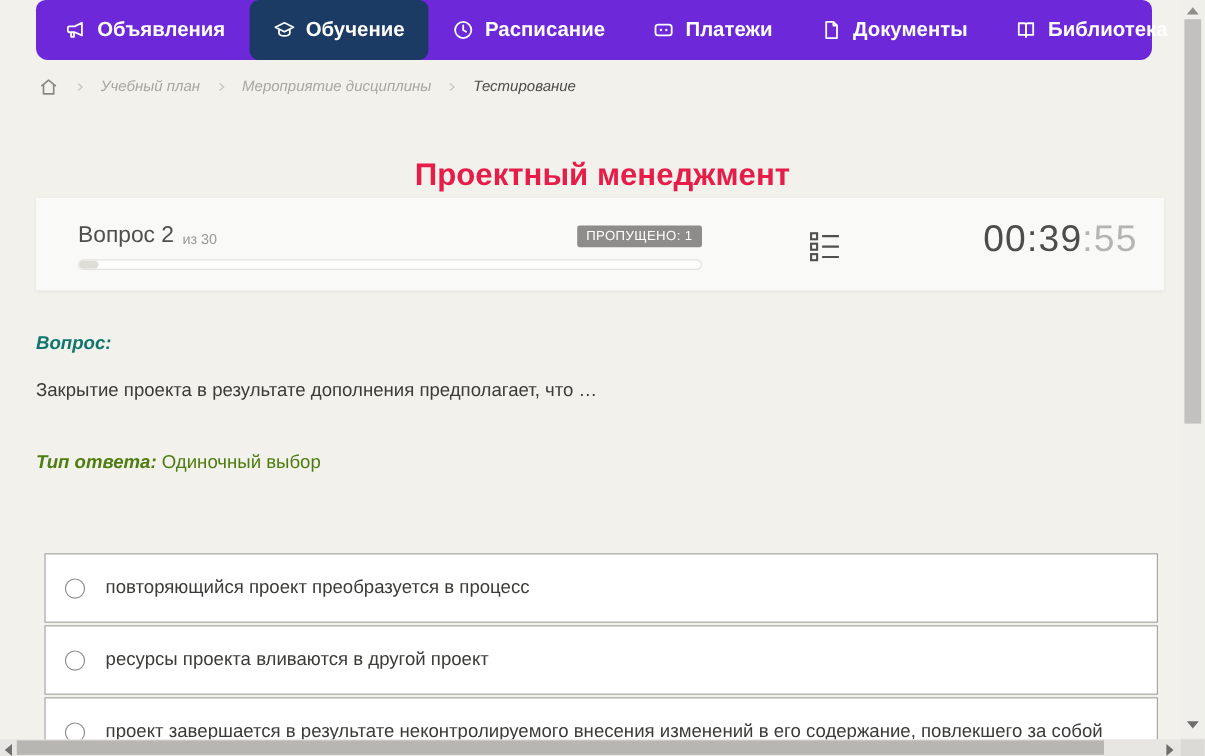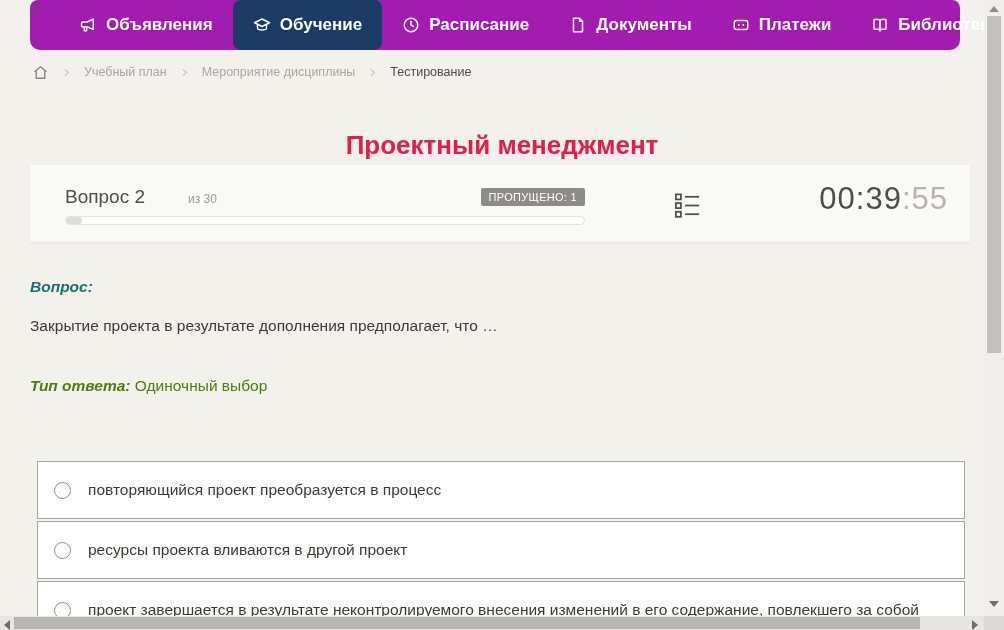--- a/index.html
+++ b/index.html
@@ -3,52 +3,52 @@
 <meta charset="utf-8">
 <style>
   html,body{margin:0;padding:0;}
   body{
     width:1004px;height:630px;position:relative;overflow:hidden;
     background:#f2f1ec;font-family:"Liberation Sans",sans-serif;
   }
   
   .navbar{
     position:absolute;left:30px;top:0;width:930px;height:50px;
-    background:#a21caf;border-radius:8px 8px 10px 10px;
+    background:#6d28d9;border-radius:8px 8px 10px 10px;
     display:flex;align-items:stretch;justify-content:space-between;
-    padding:0 29px;box-sizing:border-box;
+    padding:0 4px;box-sizing:border-box;
   }
   .nav-item{
     display:flex;align-items:center;gap:9px;padding:0 20px;
     color:#fff;font-weight:700;font-size:17px;cursor:pointer;white-space:nowrap;
   }
   .nav-item.active{background:#1b3a64;border-radius:8px;}
   .nav-icon{display:flex;align-items:center;}
   .nav-icon svg{width:18px;height:18px;display:block;}
   .chev{display:flex;align-items:center;margin-left:2px;}
   
   .breadcrumbs{
     position:absolute;left:32px;top:61px;height:22px;
-    display:flex;align-items:center;gap:13px;font-size:12.5px;color:#a8a7a3;
+    display:flex;align-items:center;gap:13px;font-size:12.5px;color:#a8a7a3;font-style:italic;
   }
   .crumb{cursor:pointer;}
   .crumb.current{color:#4c4c4a;}
   .crumb-sep svg,.home svg{display:block;}
   
   .page-title{
     position:absolute;left:0;top:113px;width:100%;text-align:center;
     color:#e71d49;font-size:26px;font-weight:700;
   }
   
   .question-card{
     position:absolute;left:30px;top:165px;width:940px;height:77px;
     background:#f9f9f7;box-shadow:0 1px 3px rgba(0,0,0,.06);
   }
   .q-left{position:absolute;left:35px;top:21px;width:520px;}
-  .q-header-row{display:flex;align-items:center;gap:36px;}
+  .q-header-row{display:flex;align-items:center;}
   .q-num{font-size:19px;color:#4f4f4d;}
   .q-of{font-size:12px;color:#9b9a97;margin-left:7px;position:relative;top:2px;}
   .q-badge{
     margin-left:auto;background:#8d8c8a;color:#fff;font-size:11px;font-weight:400;
     padding:3px 8px;border-radius:2px;letter-spacing:.3px;
   }
   .progress-track{
     height:7px;border:1px solid #e3e2de;background:#fdfdfc;border-radius:5px;
     margin-top:8px;overflow:hidden;
   }
@@ -114,36 +114,36 @@
     <span class="nav-icon">
       <svg viewBox="0 0 24 24" fill="none" stroke="#fff" stroke-width="2" stroke-linecap="round">
           <circle cx="12" cy="12" r="9"></circle>
           <path d="M12 7v5l3.2 2"></path>
         </svg>
     </span>
     <span>Расписание</span>
   </div>
   <div class="nav-item">
     <span class="nav-icon">
-      <svg viewBox="0 0 24 24" fill="none" stroke="#fff" stroke-width="2" stroke-linejoin="round">
-          <path d="M6 3h8l4 4v14H6V3z"></path>
-          <path d="M14 3v4h4"></path>
-        </svg>
-    </span>
-    <span>Документы</span>
-  </div>
-  <div class="nav-item">
-    <span class="nav-icon">
       <svg viewBox="0 0 24 24" fill="none" stroke="#fff" stroke-width="2">
           <rect x="3" y="6" width="18" height="12" rx="3"></rect>
           <circle cx="9" cy="12" r="1.3" fill="#fff" stroke="none"></circle>
           <circle cx="15" cy="12" r="1.3" fill="#fff" stroke="none"></circle>
         </svg>
     </span>
     <span>Платежи</span>
+  </div>
+  <div class="nav-item">
+    <span class="nav-icon">
+      <svg viewBox="0 0 24 24" fill="none" stroke="#fff" stroke-width="2" stroke-linejoin="round">
+          <path d="M6 3h8l4 4v14H6V3z"></path>
+          <path d="M14 3v4h4"></path>
+        </svg>
+    </span>
+    <span>Документы</span>
   </div>
   <div class="nav-item">
     <span class="nav-icon">
       <svg viewBox="0 0 24 24" fill="none" stroke="#fff" stroke-width="2" stroke-linejoin="round">
           <path d="M4 4.5h6a2 2 0 0 1 2 2v13a2 2 0 0 0-2-2H4v-13z"></path>
           <path d="M20 4.5h-6a2 2 0 0 0-2 2v13a2 2 0 0 1 2-2h6v-13z"></path>
         </svg>
     </span>
     <span>Библиотека</span>
     <span class="chev">

